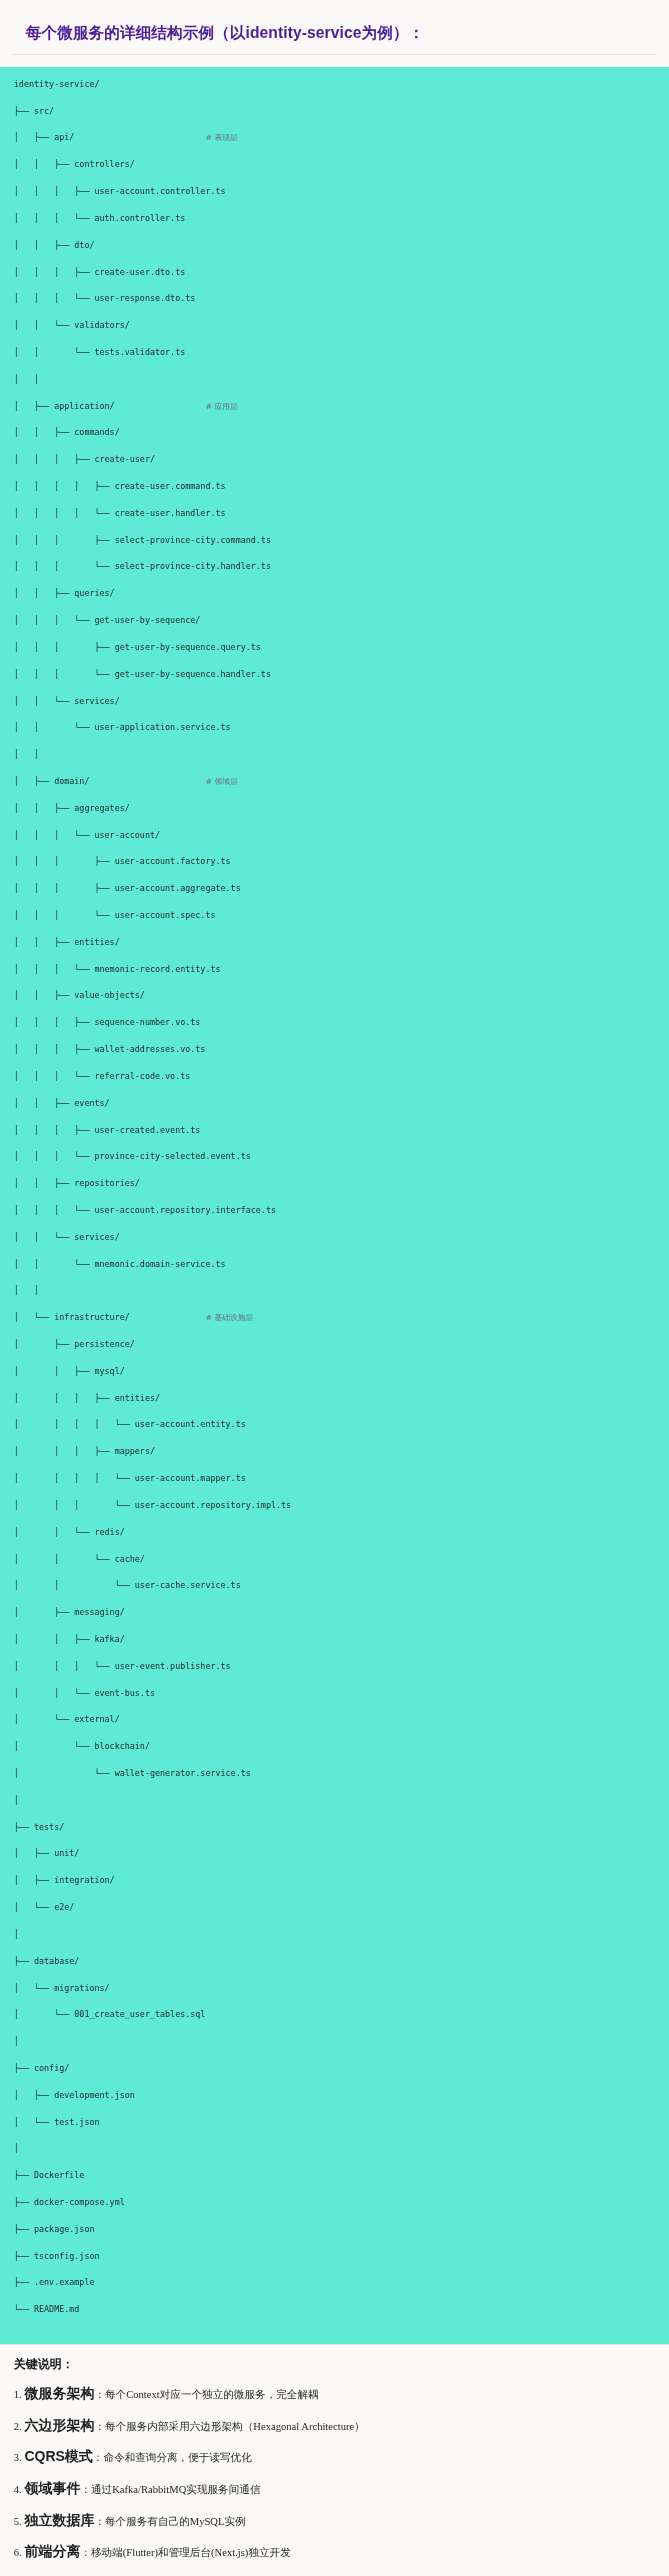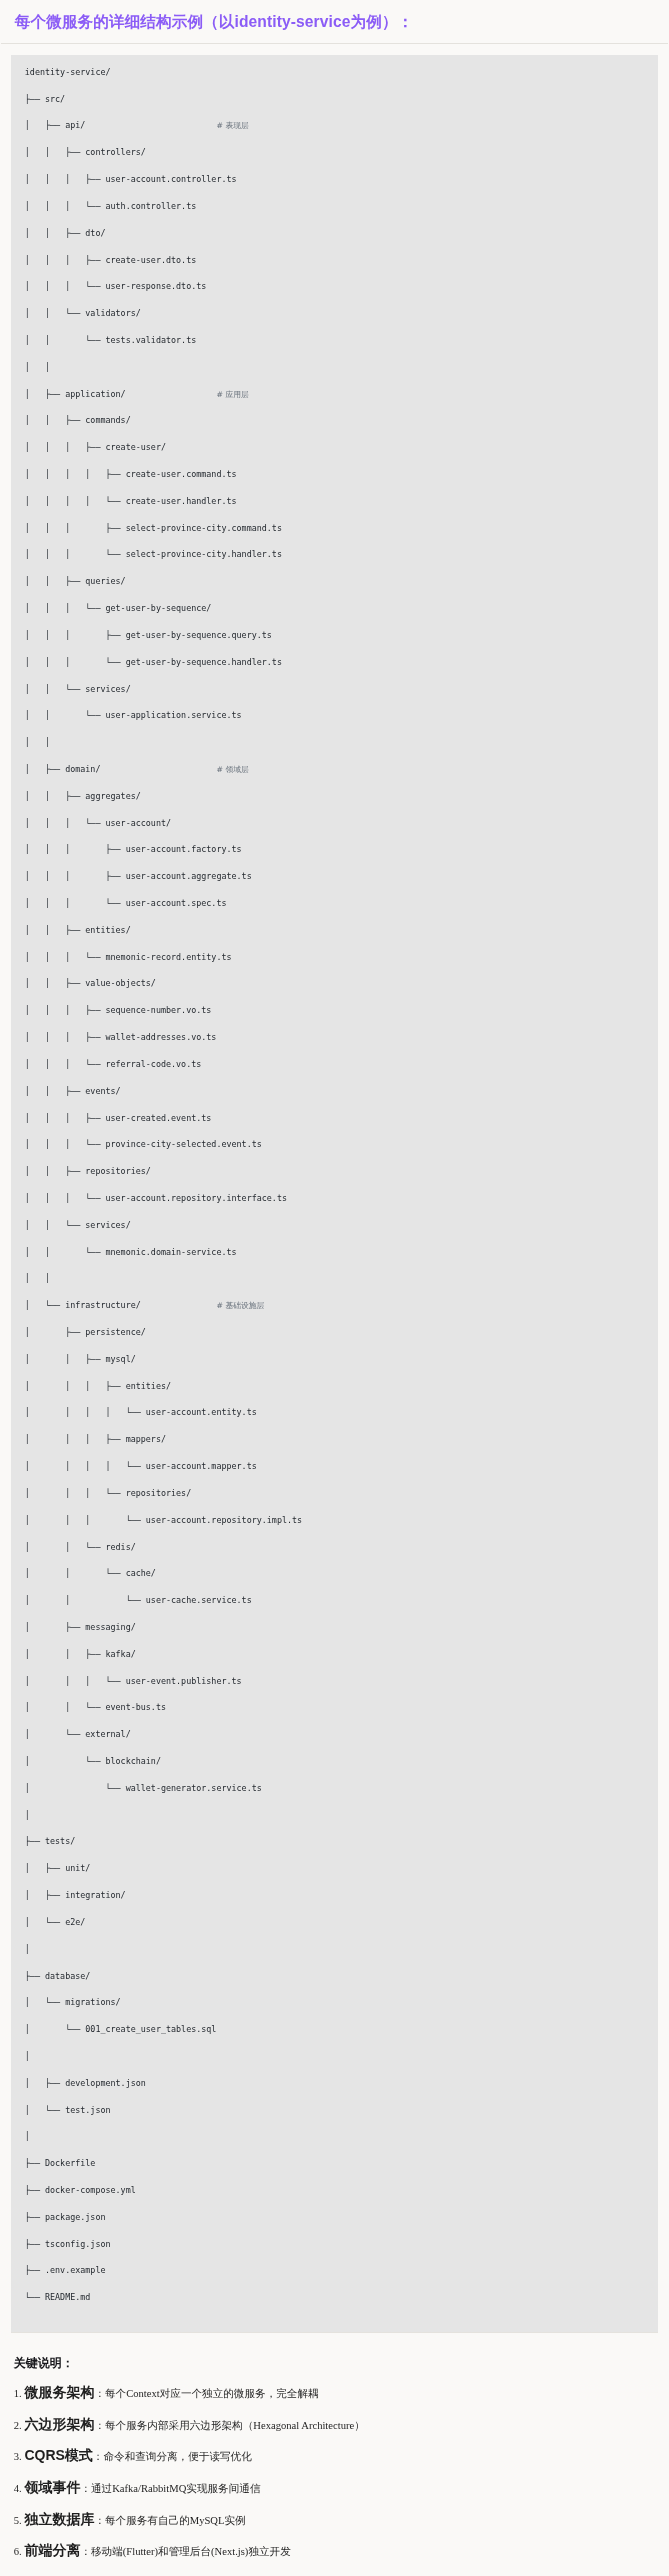--- a/index.html
+++ b/index.html
@@ -18,33 +18,33 @@
     box-sizing: border-box;
     background: #faf9f7;
   }
 
   
   .doc-title {
     font-family: "Liberation Sans", "DejaVu Sans", sans-serif;
     font-weight: bold;
     font-size: 15.6px;
     line-height: 1.3;
-    color: #8b5cf6;
+    color: #4c1d95;
     padding: 11.3px 13.8px 10px 13.8px;
-    margin: 1px;
+    margin: 12px;
     border-bottom: 0.6px solid #e4e2dd;
     letter-spacing: 0.1px;
   }
 
   
   .code-block {
-    background: #e5e5e5;
+    background: #5eead4;
     border-bottom: 0.6px solid #e4e2dd;
     padding: 11.3px 13.8px 13.8px 13.8px;
-    margin: 11px;
+    margin: 0;
     overflow: hidden;
   }
   .code-block pre {
     margin: 0;
     padding: 0;
     font-family: "DejaVu Sans Mono", "Liberation Mono", monospace;
     font-size: 8.4px;
     line-height: 13.4px;
     color: #24292f;
     white-space: pre;
@@ -153,21 +153,20 @@
 <span class="code-line">│   │   └── services/</span>
 <span class="code-line">│   │       └── mnemonic.domain-service.ts</span>
 <span class="code-line">│   │</span>
 <span class="code-line">│   └── infrastructure/               <span class="cmt"># 基础设施层</span></span>
 <span class="code-line">│       ├── persistence/</span>
 <span class="code-line">│       │   ├── mysql/</span>
 <span class="code-line">│       │   │   ├── entities/</span>
 <span class="code-line">│       │   │   │   └── user-account.entity.ts</span>
 <span class="code-line">│       │   │   ├── mappers/</span>
 <span class="code-line">│       │   │   │   └── user-account.mapper.ts</span>
-<span class="code-line">│       │   │   └── repositories/</span>
 <span class="code-line">│       │   │       └── user-account.repository.impl.ts</span>
 <span class="code-line">│       │   └── redis/</span>
 <span class="code-line">│       │       └── cache/</span>
 <span class="code-line">│       │           └── user-cache.service.ts</span>
 <span class="code-line">│       ├── messaging/</span>
 <span class="code-line">│       │   ├── kafka/</span>
 <span class="code-line">│       │   │   └── user-event.publisher.ts</span>
 <span class="code-line">│       │   └── event-bus.ts</span>
 <span class="code-line">│       └── external/</span>
 <span class="code-line">│           └── blockchain/</span>
@@ -175,20 +174,21 @@
 <span class="code-line">│</span>
 <span class="code-line">├── tests/</span>
 <span class="code-line">│   ├── unit/</span>
 <span class="code-line">│   ├── integration/</span>
 <span class="code-line">│   └── e2e/</span>
 <span class="code-line">│</span>
 <span class="code-line">├── database/</span>
 <span class="code-line">│   └── migrations/</span>
 <span class="code-line">│       └── 001_create_user_tables.sql</span>
 <span class="code-line">│</span>
+<span class="code-line">├── config/</span>
 <span class="code-line">│   ├── development.json</span>
 <span class="code-line">│   └── test.json</span>
 <span class="code-line">│</span>
 <span class="code-line">├── Dockerfile</span>
 <span class="code-line">├── docker-compose.yml</span>
 <span class="code-line">├── package.json</span>
 <span class="code-line">├── tsconfig.json</span>
 <span class="code-line">├── .env.example</span>
 <span class="code-line">└── README.md</span>
 </code></pre>

